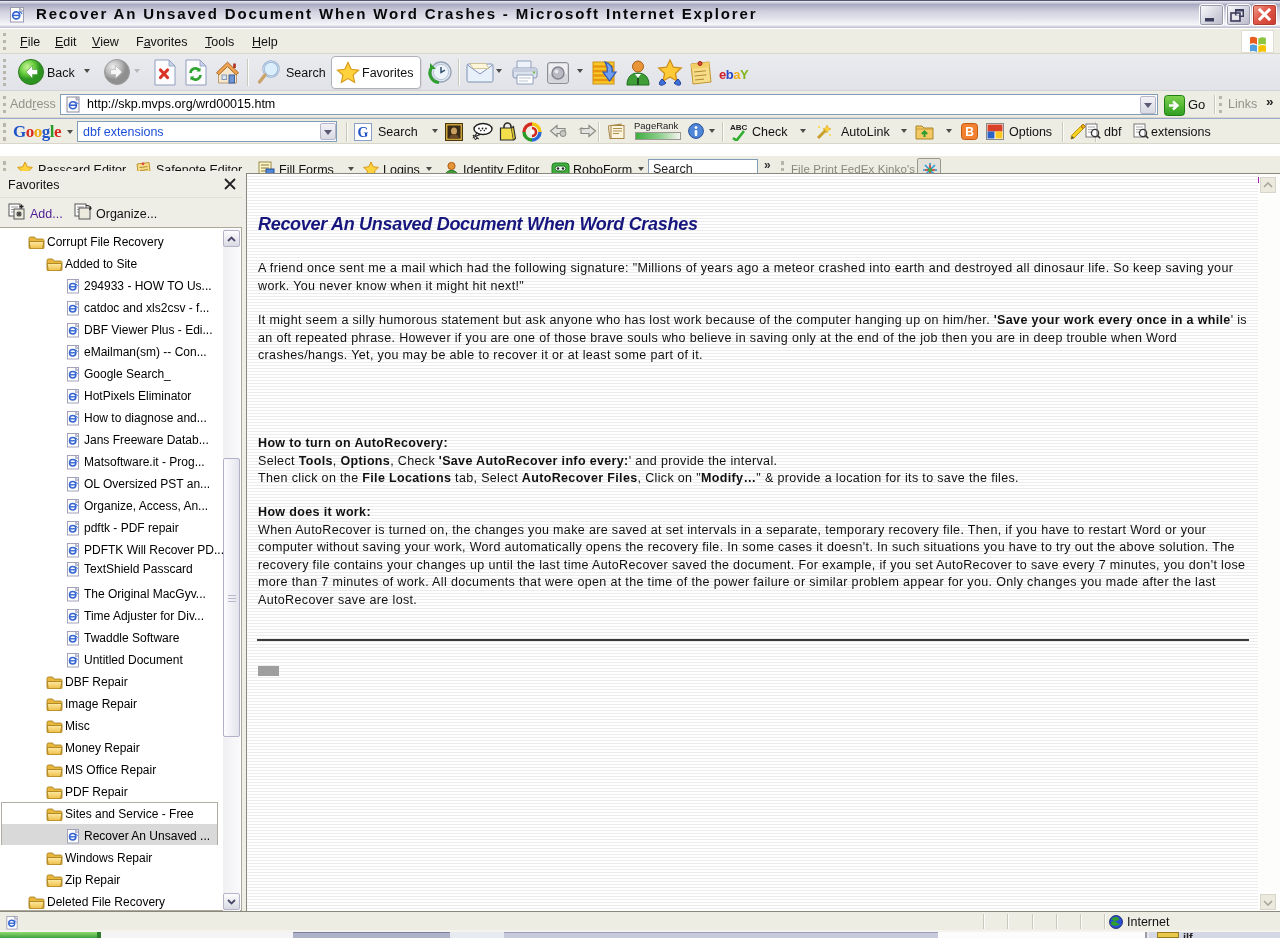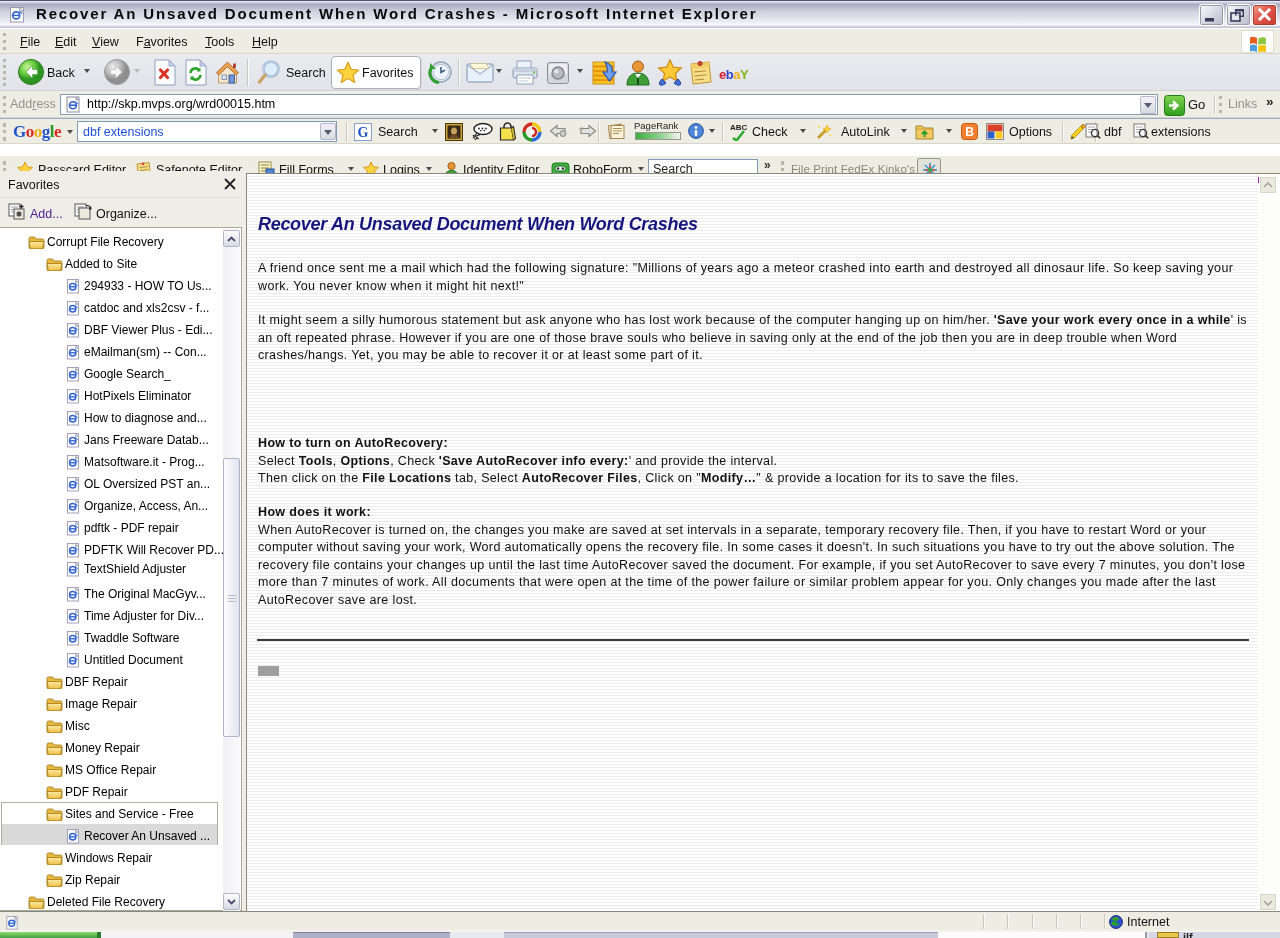--- a/index.html
+++ b/index.html
@@ -532,21 +532,21 @@
 <div class="trow" style="top:311px">
         <svg class="ticon" style="left:66px;top:3px" width="14" height="16" viewBox="0 0 14 16">
           <use href="#iedoc"></use>
         </svg>
         <span style="left:84px">PDFTK Will Recover PD...</span>
       </div>
 <div class="trow" style="top:330px">
         <svg class="ticon" style="left:66px;top:3px" width="14" height="16" viewBox="0 0 14 16">
           <use href="#iedoc"></use>
         </svg>
-        <span style="left:84px">TextShield Adjuster</span>
+        <span style="left:84px">TextShield Passcard</span>
       </div>
 <div class="trow" style="top:355px">
         <svg class="ticon" style="left:66px;top:3px" width="14" height="16" viewBox="0 0 14 16">
           <use href="#iedoc"></use>
         </svg>
         <span style="left:84px">The Original MacGyv...</span>
       </div>
 <div class="trow" style="top:377px">
         <svg class="ticon" style="left:66px;top:3px" width="14" height="16" viewBox="0 0 14 16">
           <use href="#iedoc"></use>

